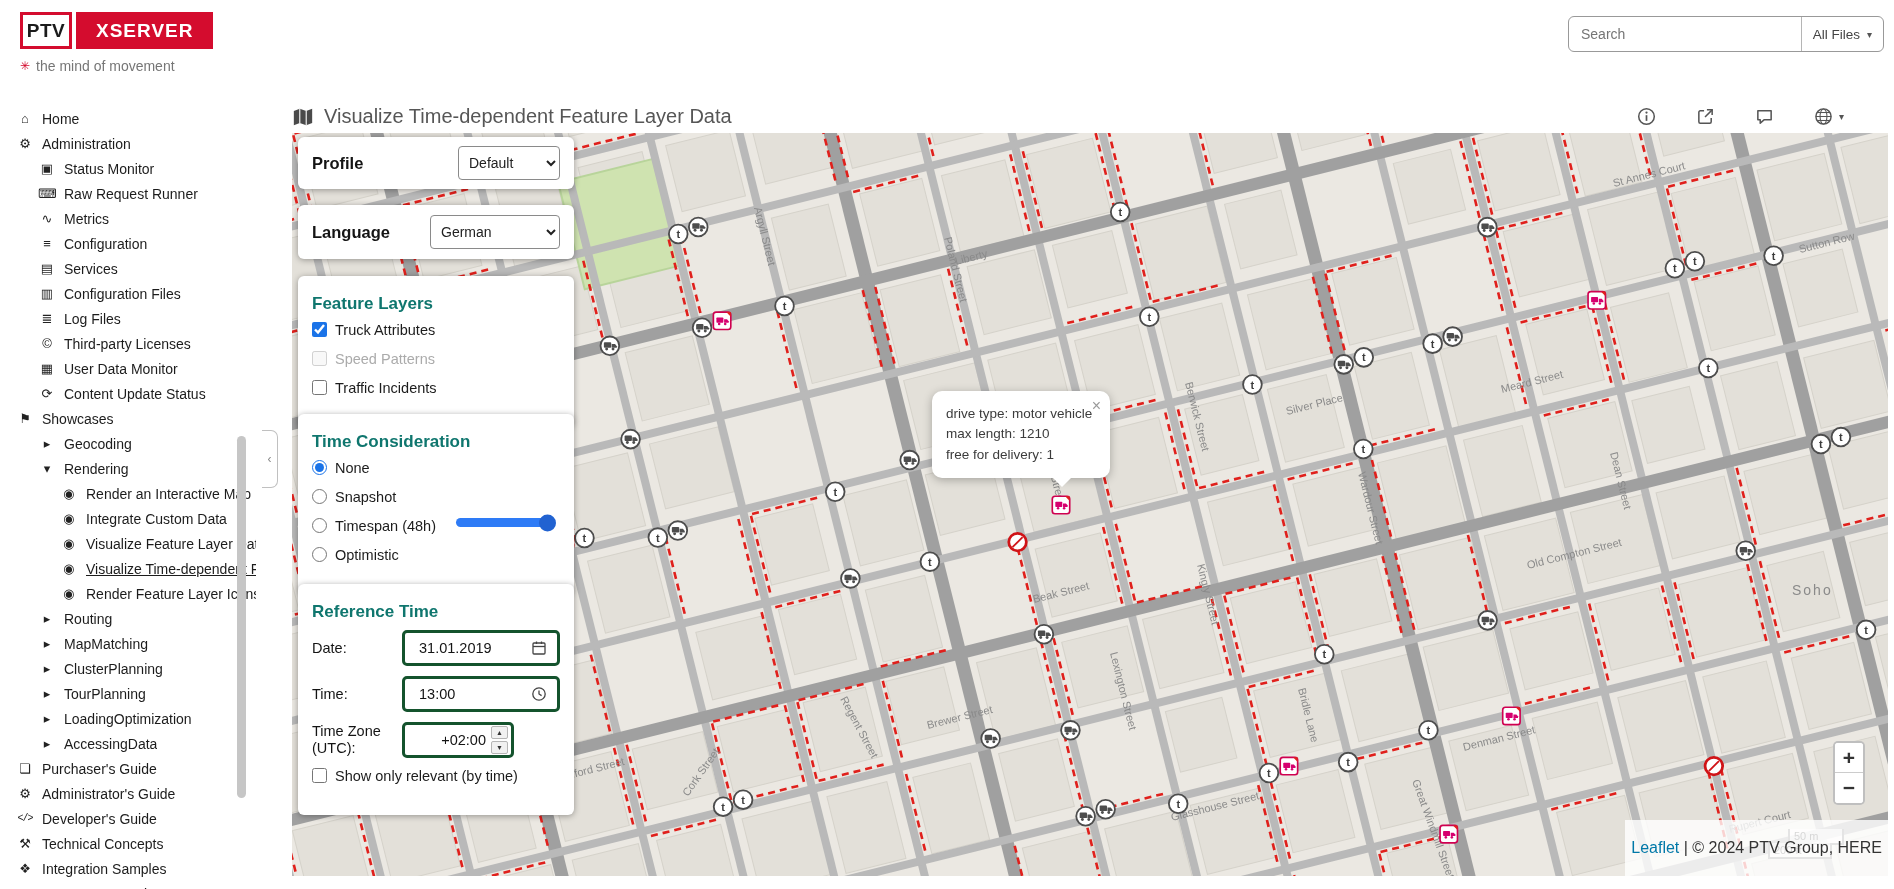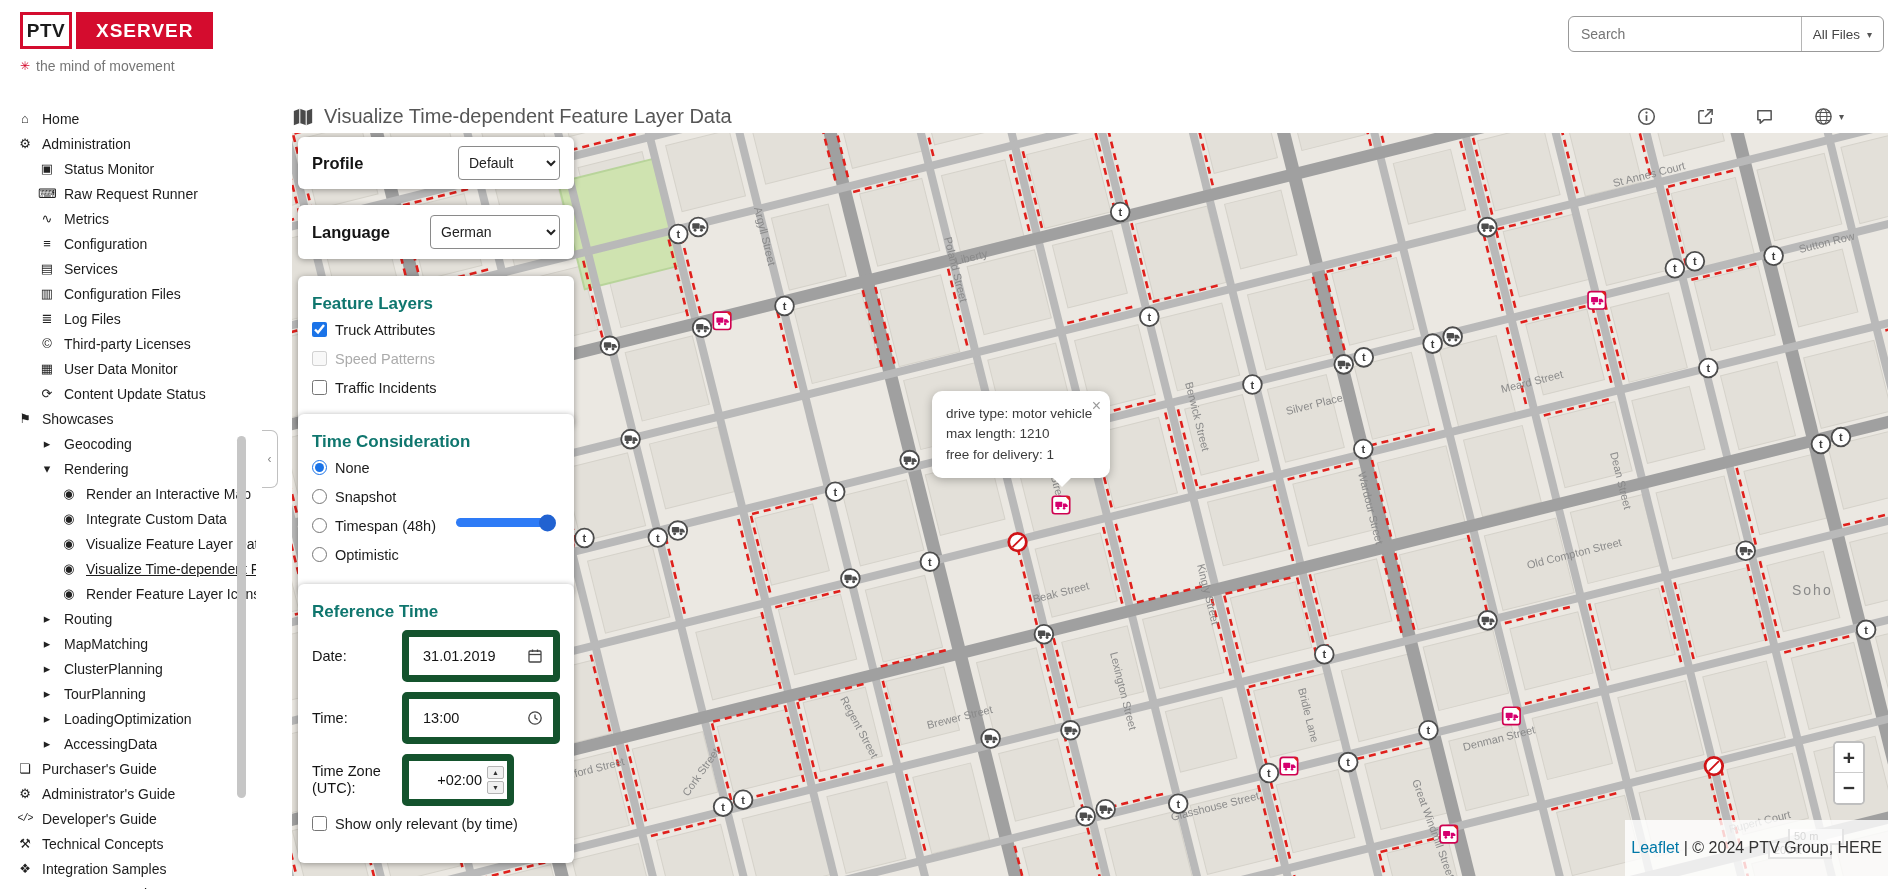--- a/index.html
+++ b/index.html
@@ -72,21 +72,21 @@
 
   .opt-row{display:flex;align-items:flex-start;gap:8px;height:29px;font-size:14.5px;color:#1c1c1c;cursor:pointer;}
   .opt-row input{width:15px;height:15px;accent-color:#1a73e8;flex:0 0 15px;}
   .opt-row.disabled{color:#ababab;}
   .slider{position:relative;width:98px;height:9px;background:#2e7bf6;border-radius:5px;margin-left:12px;cursor:pointer;}
   .slider .thumb{position:absolute;right:-2px;top:50%;transform:translateY(-50%);width:17px;height:17px;
     border-radius:50%;background:#2162d1;}
 
   .rt-row{display:flex;align-items:center;margin-bottom:10px;}
   .rt-label{width:90px;font-size:14.5px;color:#141414;line-height:1.15;}
-  .rt-input{display:flex;align-items:center;height:52px;border:7px solid #14532d;border-radius:5px;
+  .rt-input{display:flex;align-items:center;height:36px;border:3px solid #14532d;border-radius:5px;
     background:#fff;font-size:14.5px;color:#141414;cursor:text;}
   .rt-wide{width:158px;justify-content:space-between;padding:0 10px 0 14px;}
   .rt-tz{width:112px;justify-content:flex-end;padding:0 3px 0 8px;}
   .rt-tz .val{margin-right:5px;}
   .spin{display:flex;flex-direction:column;gap:2px;}
   .spin .sbtn{width:17px;height:13px;border:1px solid #b5b5b5;background:#f1f1f1;border-radius:2px;
     font-size:7px;line-height:11px;text-align:center;color:#333;cursor:pointer;}
   .rt-check{margin-top:4px;}
 
   

